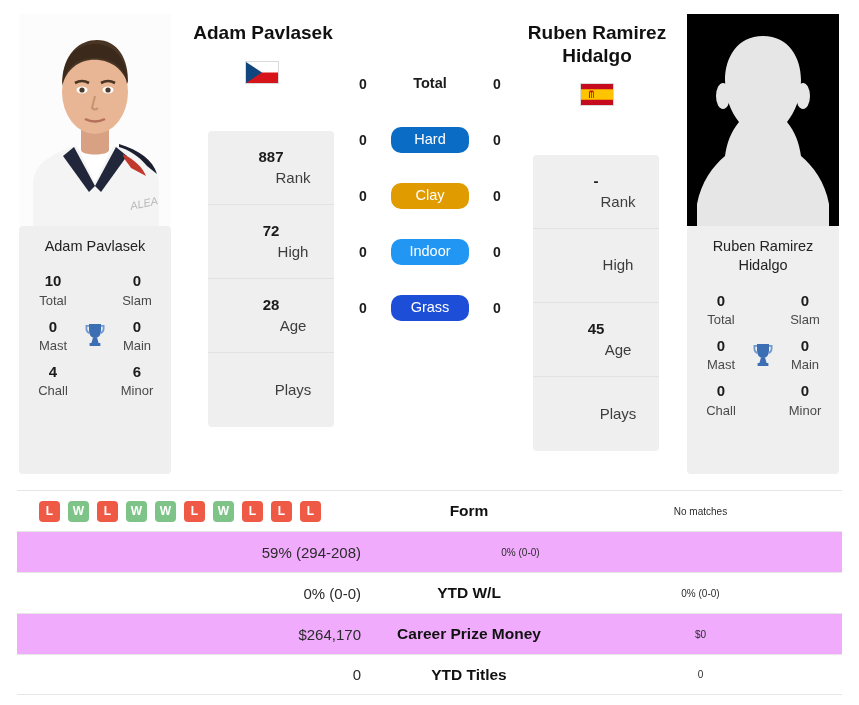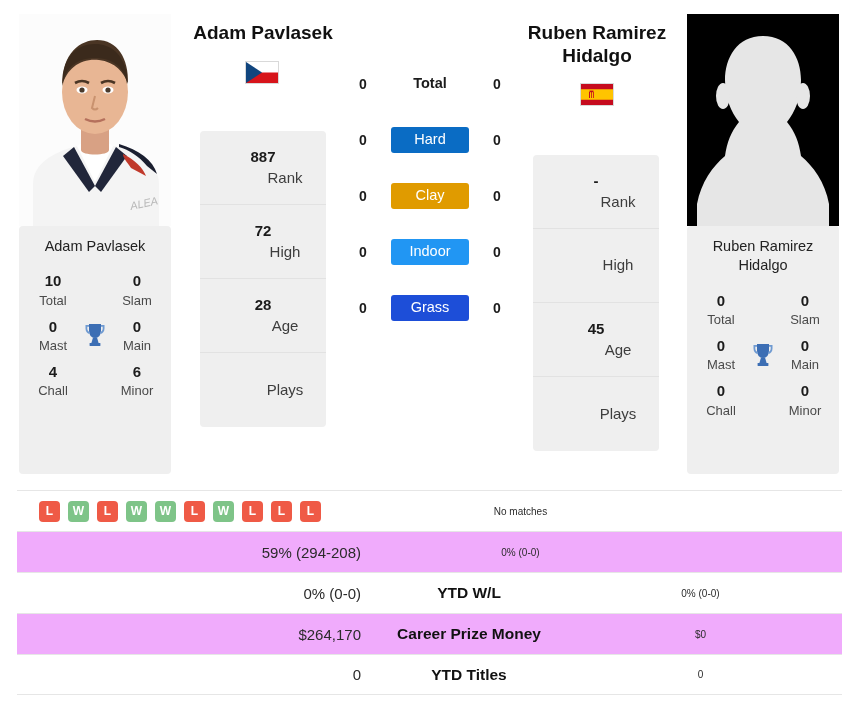--- a/index.html
+++ b/index.html
@@ -42,21 +42,21 @@
   .tcell { width: 54px; text-align: center; }
   .tcell .num { font-size: 15px; font-weight: bold; color: #1b1b1b; line-height: 1.35; }
   .tcell .lbl { font-size: 13px; color: #4a4a4a; line-height: 1.4; }
   .trophy-icon {
     position: absolute; left: 50%; transform: translateX(-50%);
     top: 60px; width: 30px; height: 30px;
   }
 
   
   .statcol { position: absolute; width: 126px; }
-  .statcol.left  { left: 200px; top: 131px; }
+  .statcol.left  { left: 208px; top: 131px; }
   .statcol.right { left: 533px; top: 155px; }
   .statcell {
     background: #efefef; height: 74px;
     display: flex; flex-direction: column;
     align-items: center; justify-content: center;
     border-bottom: 1px solid #e2e2e2;
   }
   .statcol .statcell:first-child { border-radius: 4px 4px 0 0; }
   .statcol .statcell:last-child { border-radius: 0 0 4px 4px; border-bottom: none; }
   .statcell .num { font-size: 15px; font-weight: bold; color: #1b1b1b; line-height: 1.4; min-height: 1px; }
@@ -64,21 +64,21 @@
   .statcell .lbl { font-size: 15px; color: #3d3d3d; line-height: 1.5; margin-left: 44px; }
 
   
   .surfaces { position: absolute; left: 340px; top: 56px; width: 180px; }
   .srow { display: flex; align-items: center; height: 56px; }
   .sval { width: 46px; text-align: center; font-size: 14px; font-weight: bold; color: #1b1b1b; }
   .sbadge-holder { width: 88px; display: flex; justify-content: center; }
   .sbadge {
     display: inline-block; min-width: 78px; text-align: center;
     padding: 4px 0 5px 0; color: #fff; font-size: 14.5px;
-    border-radius: 3px; line-height: 1.15;
+    border-radius: 10px; line-height: 1.15;
   }
   .sbadge.plain { background: transparent; color: #1b1b1b; font-weight: bold; border-radius: 0; }
 
   
   .pname {
     position: absolute; font-size: 19px; font-weight: bold;
     color: #111; text-align: center; line-height: 1.2;
   }
   .pname.left  { left: 172px; top: 22px; width: 182px; }
   .pname.right { left: 508px; top: 22px; width: 178px; }
@@ -359,20 +359,21 @@
             <div class="fbadge" style="background: rgb(239, 90, 70);">L</div>
             <div class="fbadge" style="background: rgb(126, 196, 136);">W</div>
             <div class="fbadge" style="background: rgb(126, 196, 136);">W</div>
             <div class="fbadge" style="background: rgb(239, 90, 70);">L</div>
             <div class="fbadge" style="background: rgb(126, 196, 136);">W</div>
             <div class="fbadge" style="background: rgb(239, 90, 70);">L</div>
             <div class="fbadge" style="background: rgb(239, 90, 70);">L</div>
             <div class="fbadge" style="background: rgb(239, 90, 70);">L</div>
           </div>
         </div>
+        <div class="cmid">Form</div>
         <div class="cright">No matches</div>
       </div>
       <div class="crow alt">
         <div class="cleft">59% (294-208)</div>
         <div class="cright">0% (0-0)</div>
       </div>
       <div class="crow">
         <div class="cleft">0% (0-0)</div>
         <div class="cmid">YTD W/L</div>
         <div class="cright">0% (0-0)</div>

